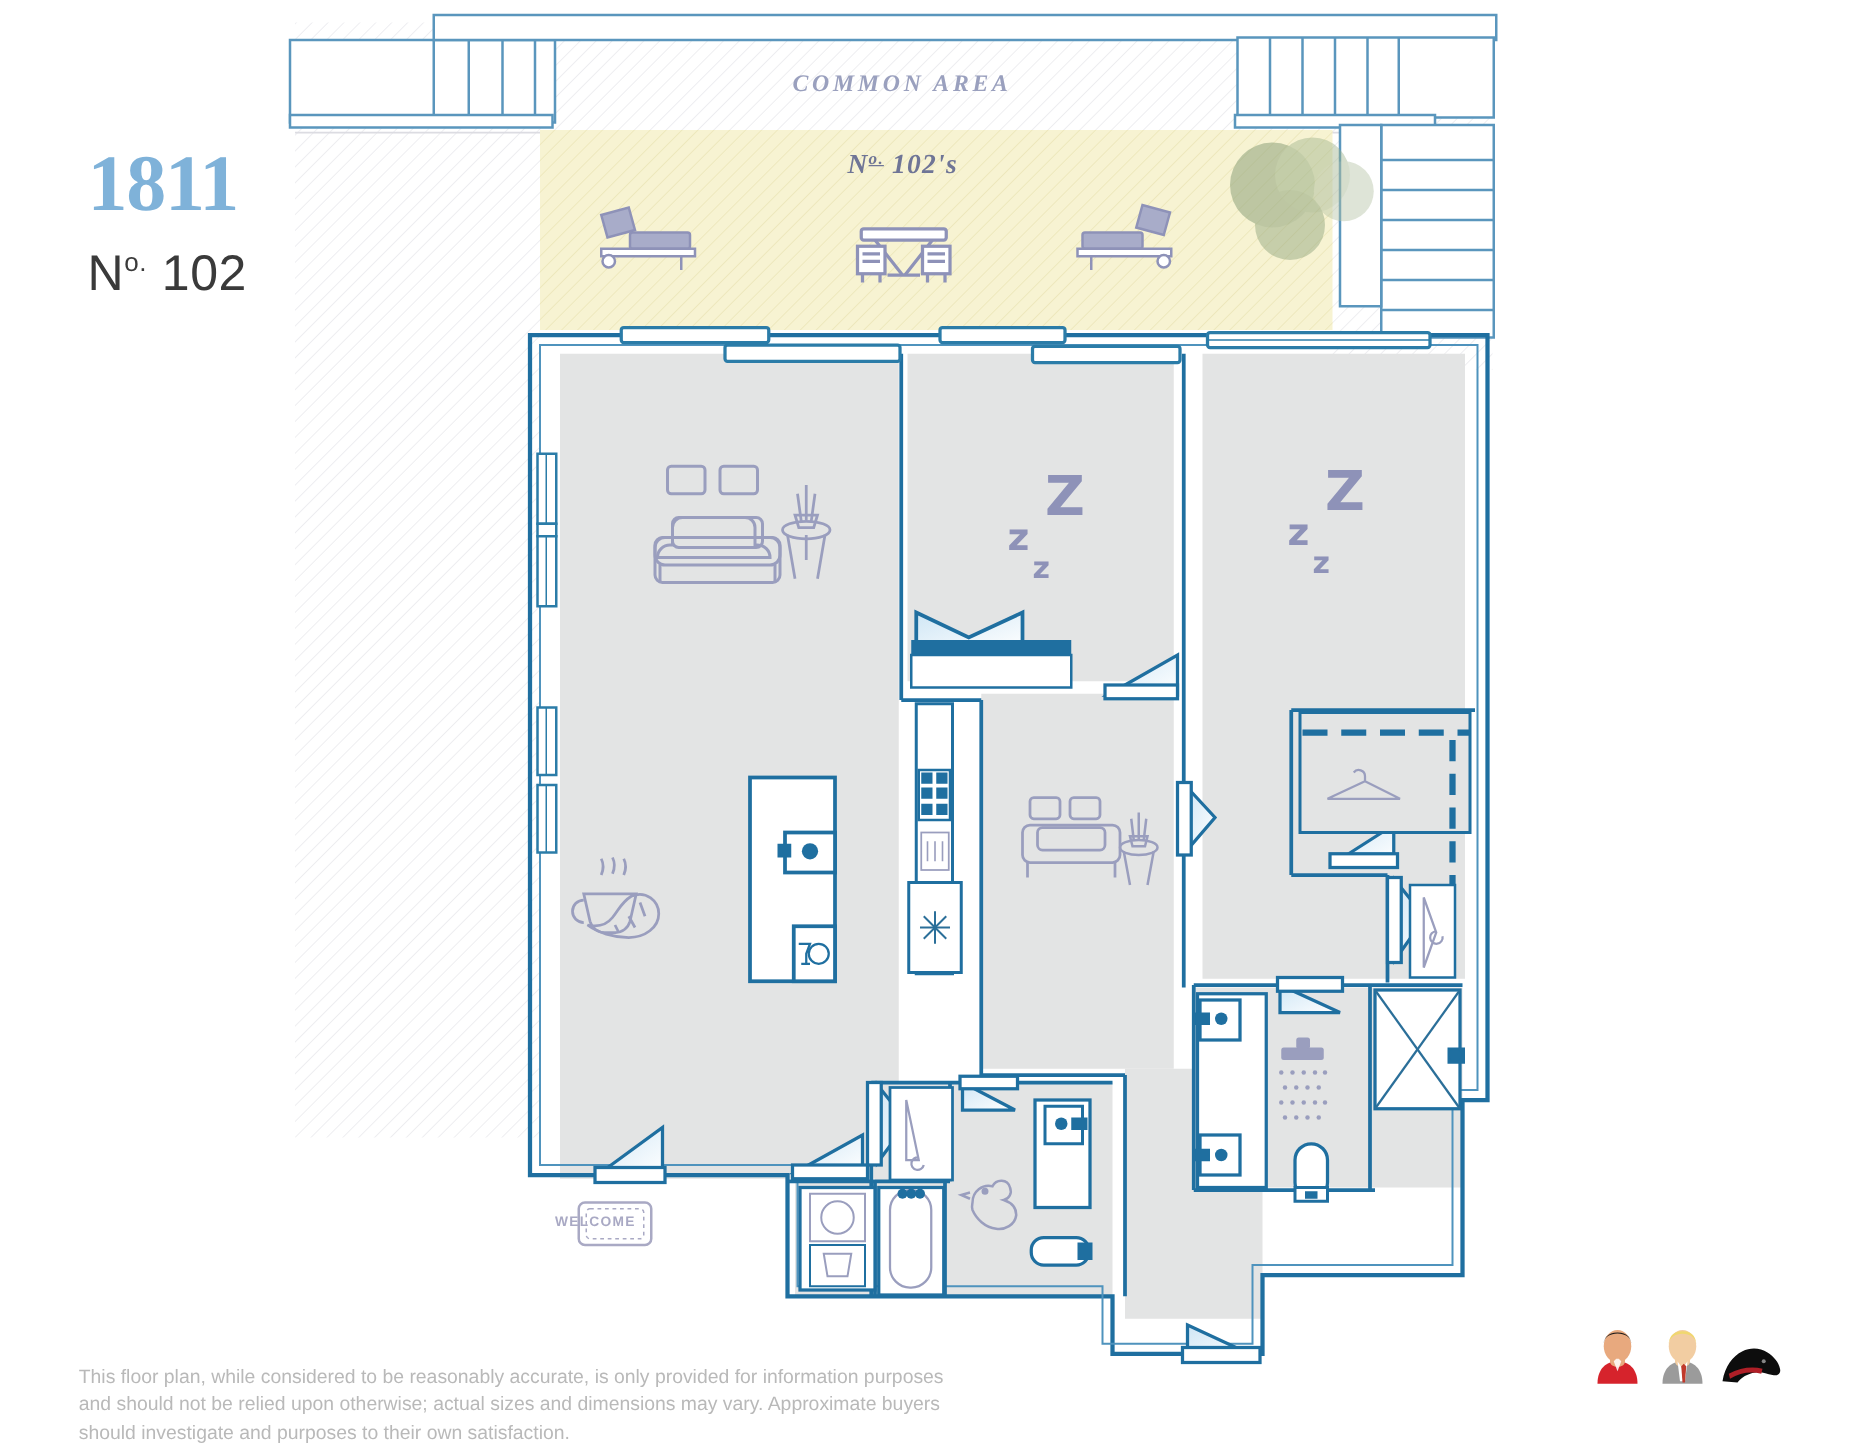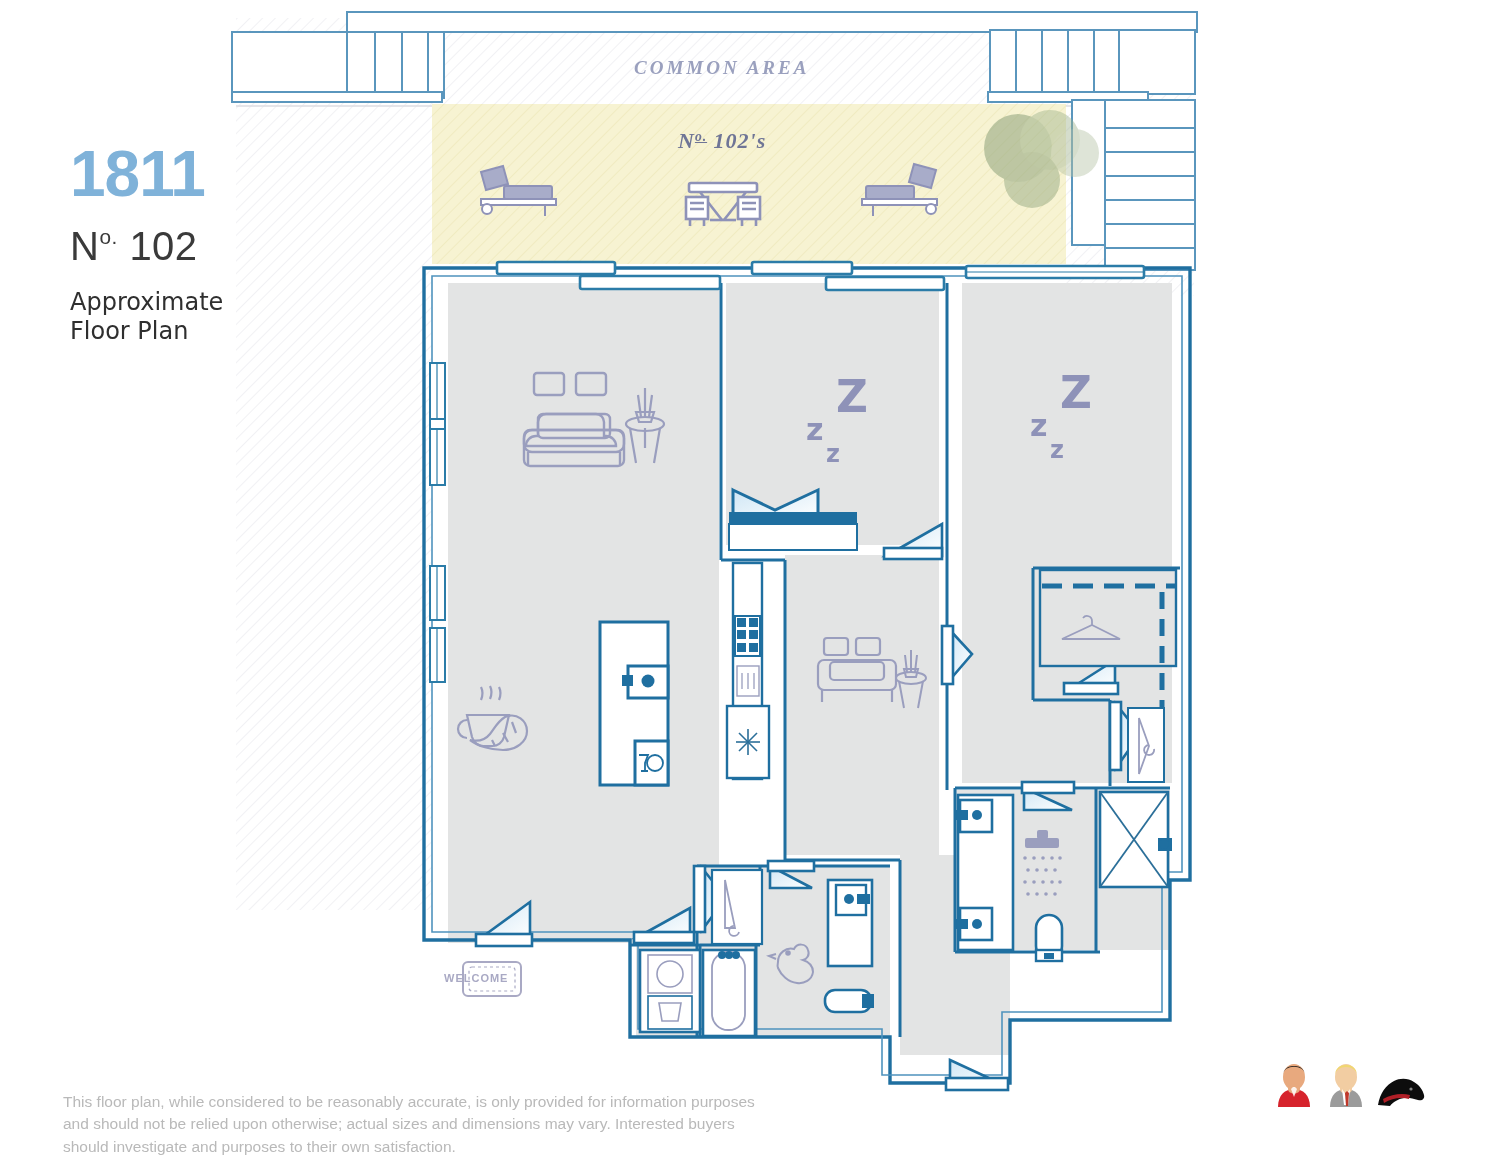--- a/index.html
+++ b/index.html
@@ -7,23 +7,23 @@
     width:1500px;height:1159px;position:relative;overflow:hidden;
     font-family:"Liberation Sans", sans-serif;
     color:#3a3a3a;
   }
   #stage{position:absolute;left:0;top:0;width:1500px;height:1159px;}
   #plansvg{position:absolute;left:0;top:0;width:1500px;height:1159px;}
 
   
   .brand{position:absolute;left:70px;top:118px;width:280px;}
   .brand-num{
-    font-family:Liberation Sans, sans-serif;
+    font-family:Liberation Serif, serif;
     font-size:64px;line-height:0.92;font-weight:700;
-    color:#7fb2d9;letter-spacing:-1px;margin-top:27px;
+    color:#7fb2d9;letter-spacing:-1px;
   }
   .brand-street{
     font-family:"DejaVu Sans", sans-serif;
     font-size:50px;line-height:1.0;font-weight:600;
     color:#3f6699;letter-spacing:1px;margin-top:4px;
   }
   .brand-unit{
     font-family:Liberation Sans, sans-serif;
     font-size:40px;line-height:1.0;font-weight:400;
     color:#3a3a3a;margin-top:22px;letter-spacing:0.5px;
@@ -45,21 +45,21 @@
   
   .plan-label{
     position:absolute;
     font-family:"Liberation Serif", serif;
     font-style:italic;font-weight:700;
     color:#9aa0be;
     letter-spacing:3px;
     white-space:nowrap;
   }
   #label-common{left:634px;top:57px;font-size:19px;text-align:right;}
-  #label-unit{left:678px;top:128px;font-size:22px;letter-spacing:1px;color:#6f7596;}
+  #label-unit{left:678px;top:118px;font-size:22px;letter-spacing:1px;color:#6f7596;}
   #label-unit sup{font-size:0.62em;vertical-align:0.5em;text-decoration:underline;}
   #label-welcome{
     position:absolute;left:444px;top:972px;
     font-family:"Liberation Sans", sans-serif;font-style:normal;
     font-size:11px;font-weight:700;letter-spacing:1px;color:#a9a9c4;
   }
 
   
   .avatars{position:absolute;left:1268px;top:1055px;width:160px;height:60px;}
   .avatars svg{display:block;}
@@ -490,29 +490,25 @@
     </g>
   </svg>
 
   <div class="plan-label" id="label-common">COMMON AREA</div>
   <div class="plan-label" id="label-unit"><span>N</span><sup>o.</sup> <span>102's</span></div>
   <div id="label-welcome">WELCOME</div>
 
   <div class="brand">
     <div class="brand-num">1811</div>
     <div class="brand-unit"><span>N</span><sup>o.</sup> <span>102</span></div>
-    <div class="brand-sub">
-      <div>Approximate</div>
-      <div>Floor Plan</div>
-    </div>
   </div>
 
   <div class="disclaimer">
     <div>This floor plan, while considered to be reasonably accurate, is only provided for information purposes</div>
-    <div>and should not be relied upon otherwise; actual sizes and dimensions may vary. Interested buyers</div>
+    <div>and should not be relied upon otherwise; actual sizes and dimensions may vary. Approximate buyers</div>
     <div>should investigate and purposes to their own satisfaction.</div>
   </div>
 
   <div class="avatars">
     <svg width="160" height="60" viewBox="0 0 160 60">
 
       <g>
         <path d="M10,52 c0,-12 7,-18 16,-18 c9,0 16,6 16,18 Z" fill="#d6232c"></path>
         <path d="M20,34 c0,6 12,6 12,0 l0,-6 l-12,0 Z" fill="#e8a97e"></path>
         <ellipse cx="26" cy="22" rx="11" ry="13" fill="#e8a97e"></ellipse>

